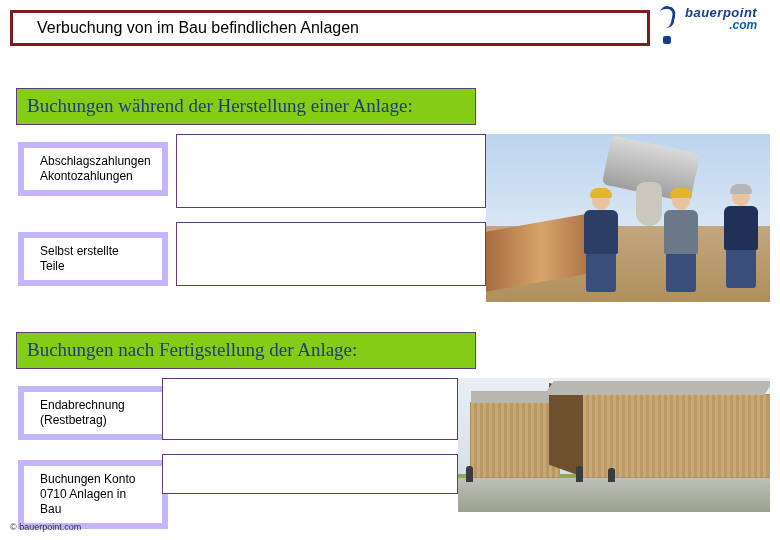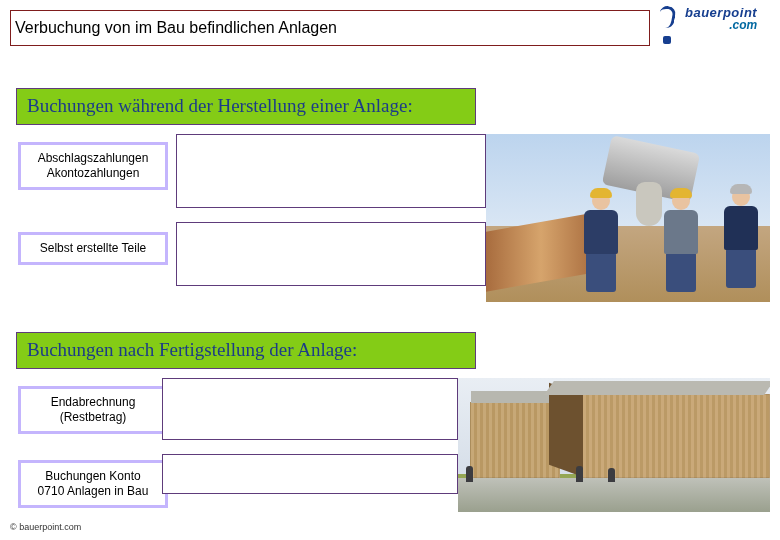--- a/index.html
+++ b/index.html
@@ -1,34 +1,34 @@
 <!DOCTYPE html>
 <html><head>
 <meta charset="utf-8">
 <style>
   * { box-sizing: border-box; margin: 0; padding: 0; }
   html, body { width: 780px; height: 540px; font-family: Arial, Helvetica, sans-serif; background: #fff; color: #000; }
   .slide { position: relative; width: 780px; height: 540px; }
 
-  .title-bar { position: absolute; top: 10px; left: 10px; width: 640px; height: 36px; border: 1px solid #7f1d1d; display: flex; align-items: center; padding: 0 4px; }
+  .title-bar { position: absolute; top: 10px; left: 10px; width: 640px; height: 36px; border: 3px solid #7f1d1d; display: flex; align-items: center; padding: 0 24px; }
   .title-bar span { font-size: 16px; }
 
   .logo { position: absolute; top: 6px; right: 10px; width: 115px; height: 40px; display: flex; }
   .logo .mark { position: relative; width: 26px; height: 38px; margin-right: 4px; }
   .logo .mark .curve { position: absolute; top: 0; left: 4px; width: 16px; height: 22px; border: 3px solid #163E8F; border-radius: 10px 10px 10px 10px; border-bottom: none; border-left: none; transform: rotate(10deg); }
   .logo .mark .dot { position: absolute; bottom: 0; left: 8px; width: 8px; height: 8px; background: #163E8F; border-radius: 2px; }
   .logo .txt { line-height: 1; }
   .logo .txt .line1 { font-size: 13px; font-style: italic; font-weight: bold; color: #163E8F; letter-spacing: 0.5px; }
   .logo .txt .line2 { font-size: 12px; font-style: italic; font-weight: bold; color: #0369a1; text-align: right; }
 
   .section-heading { position: absolute; left: 16px; width: 460px; border: 1px solid #5E3B7B; color: #1C3C88; font-size: 19px; padding: 6px 10px 7px 10px; background: #84cc16; font-family: "Times New Roman", Times, serif; }
   .section-heading.h1 { top: 88px; }
   .section-heading.h2 { top: 332px; }
 
-  .label-box { position: absolute; left: 18px; width: 150px; border: 3px solid #c4b5fd; font-size: 12px; padding: 6px 2px; background: #fff; line-height: 1.25; text-align: center; }
+  .label-box { position: absolute; left: 18px; width: 150px; border: 6px solid #c4b5fd; font-size: 12px; padding: 6px 16px; background: #fff; line-height: 1.25; }
   .content-box { position: absolute; border: 1px solid #5E3B7B; background: #fff; }
 
   .labelA { top: 142px; }
   .contentA { top: 134px; left: 176px; width: 310px; height: 74px; }
 
   .labelB { top: 232px; }
   .contentB { top: 222px; left: 176px; width: 310px; height: 64px; }
 
   .labelC { top: 386px; }
   .contentC { top: 378px; left: 162px; width: 296px; height: 62px; }

